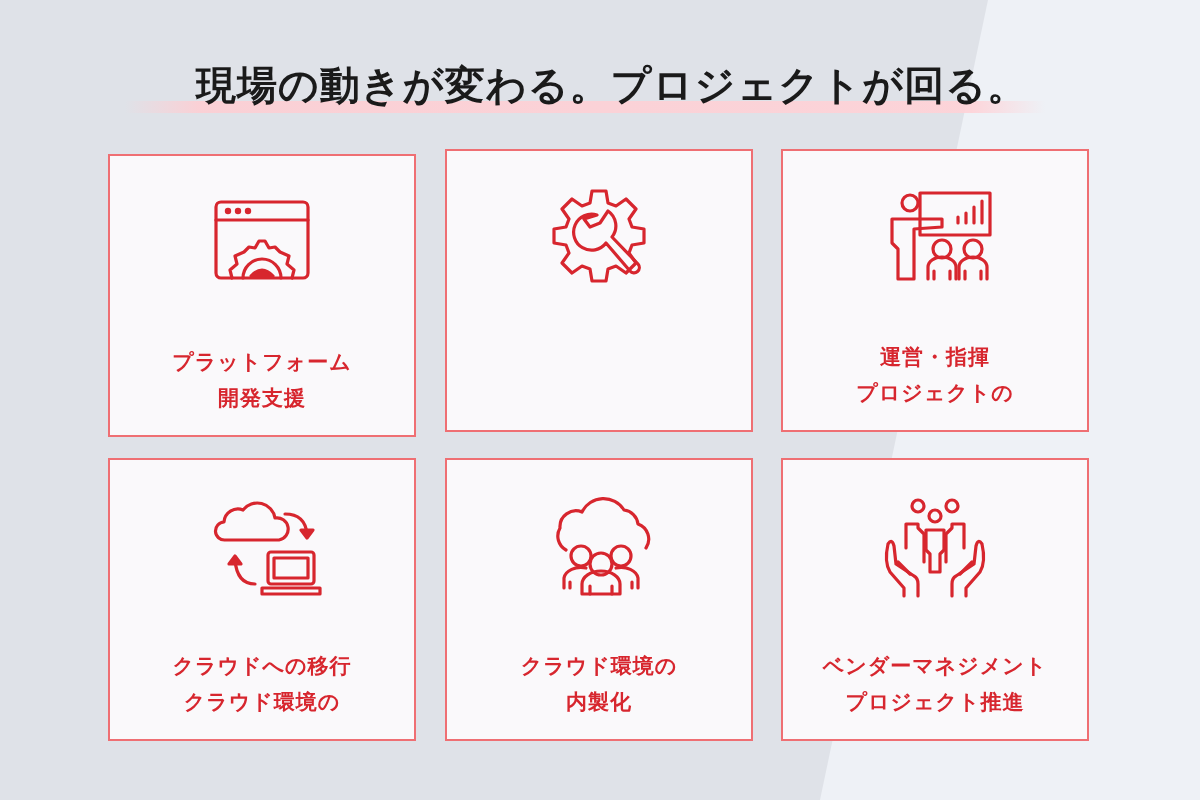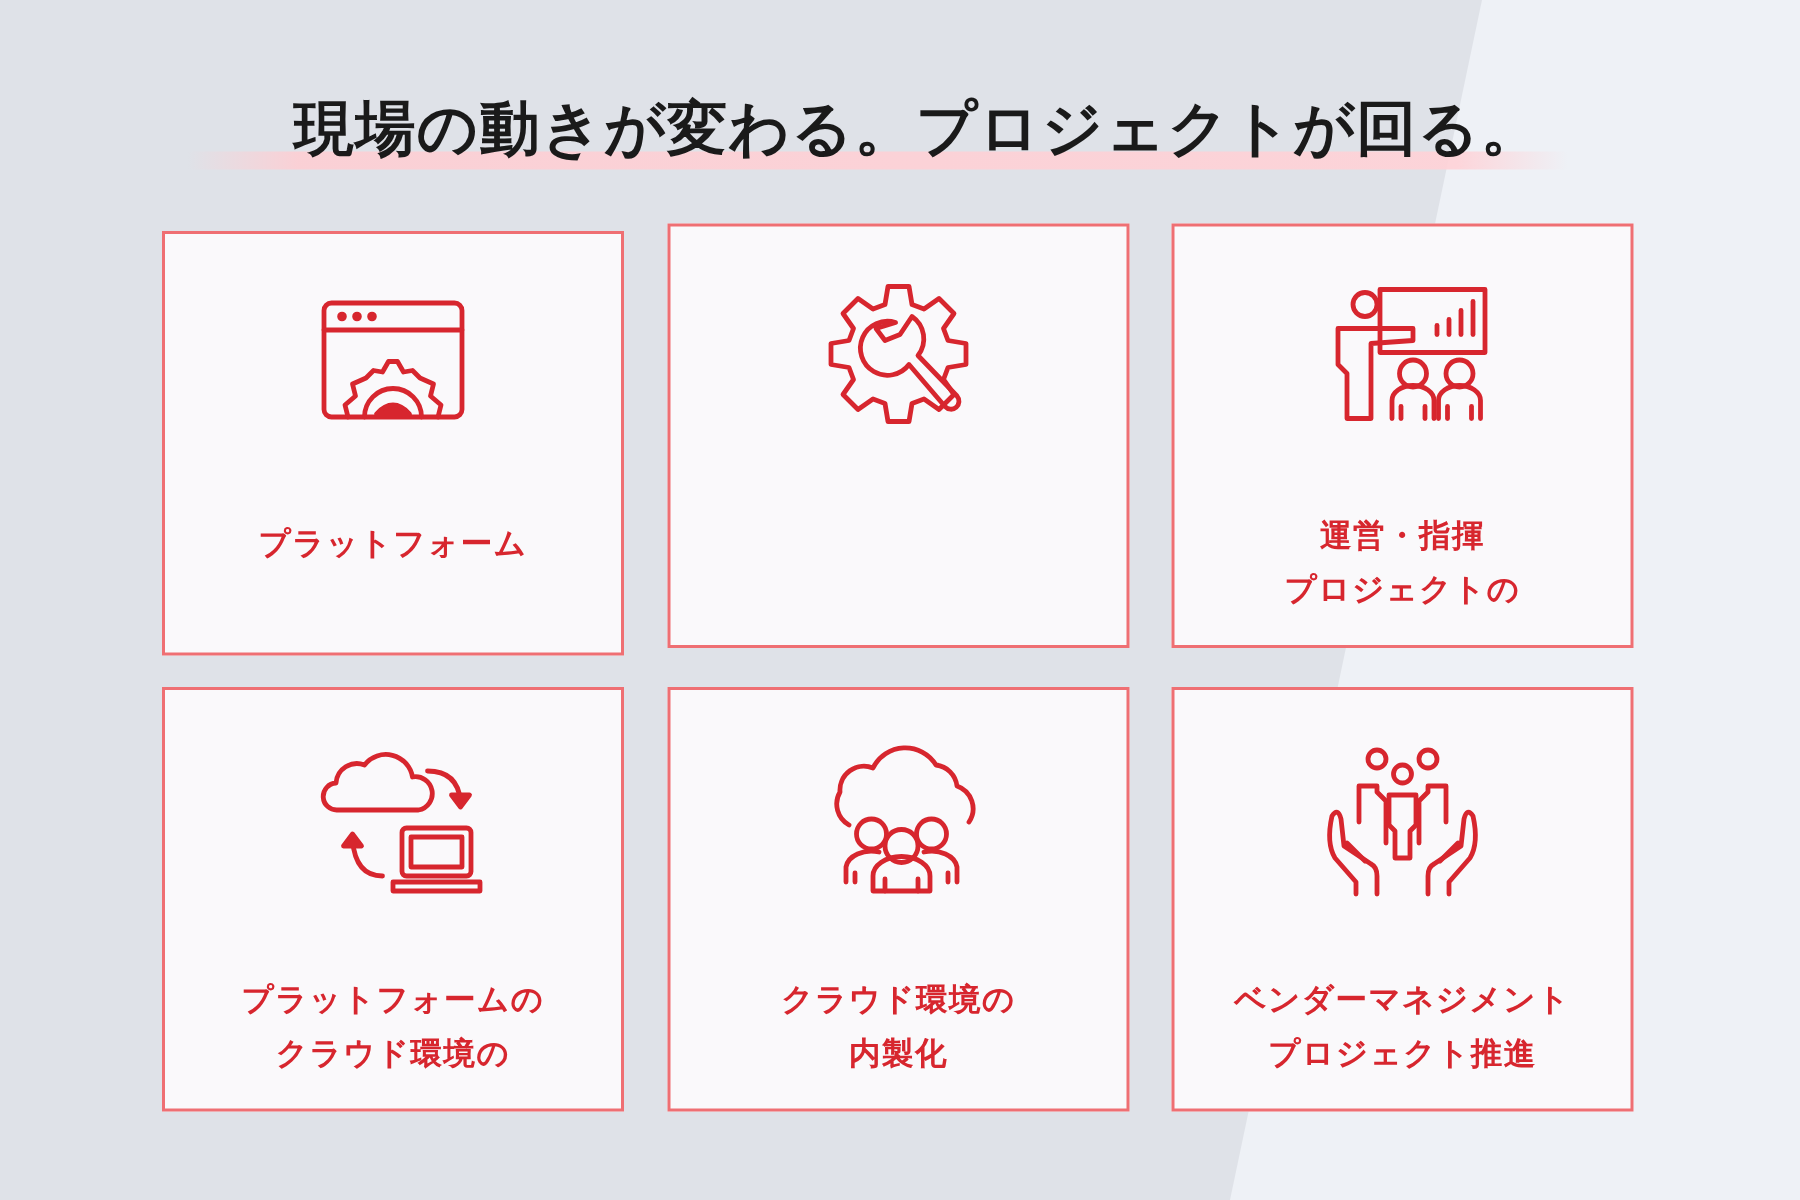--- a/index.html
+++ b/index.html
@@ -64,20 +64,21 @@
       <circle cx="31" cy="27" r="1.6" fill="#d7262e"></circle>
       <circle cx="41" cy="27" r="1.6" fill="#d7262e"></circle>
       <circle cx="51" cy="27" r="1.6" fill="#d7262e"></circle>
       <path d="M35 94 L33 86 L40 80 L38 72 L47 68 L52 63 L58 64 L62 57 L68 57 L72 64 L78 63 L83 68 L92 72 L90 80 L97 86 L95 94"></path>
       <path d="M46 94 A19 19 0 0 1 84 94"></path>
       <path d="M54 92 Q65 80 76 92 Z" fill="#d7262e"></path>
     </svg>
   </div>
   <div class="label">
     <span>プラットフォーム</span>
+    <span>開発支援</span>
   </div>
 </div>
 
 <div class="card" style="left:445px; top:149px;">
   <div class="icon">
     <svg viewBox="0 0 130 120" fill="none" stroke="#d7262e" stroke-width="3.2" stroke-linecap="round" stroke-linejoin="round">
       <path d="M58 12 L72 12 L74 24 L82 27 L92 20 L102 30 L95 40 L98 48 L110 50 L110 64 L98 66 L95 74 L102 84 L92 94 L82 87 L74 90 L72 102 L58 102 L56 90 L48 87 L38 94 L28 84 L35 74 L32 66 L20 64 L20 50 L32 48 L35 40 L28 30 L38 20 L48 27 L56 24 Z"></path>
       <path d="M63 36 A18 18 0 1 0 72 64 L96 92 A5 5 0 0 0 104 85 L78 58 A18 18 0 0 0 74 32 L66 44 L56 48 L50 40 Z"></path>
     </svg>
   </div>
@@ -116,21 +117,21 @@
       <path d="M88 26 Q108 26 110 46"></path>
       <path d="M104 42 L110 50 L116 42 Z" fill="#d7262e"></path>
       <path d="M58 96 Q40 96 38 72"></path>
       <path d="M32 76 L38 68 L44 76 Z" fill="#d7262e"></path>
       <rect x="71" y="64" width="46" height="32" rx="3"></rect>
       <rect x="77" y="70" width="34" height="20"></rect>
       <path d="M65 100 L123 100 L123 106 L65 106 Z"></path>
     </svg>
   </div>
   <div class="label">
-    <span>プラットフォームの</span>
+    <span>クラウドへの移行</span>
     <span>クラウド環境の</span>
   </div>
 </div>
 
 <div class="card" style="left:445px; top:458px;">
   <div class="icon">
     <svg viewBox="0 0 130 120" fill="none" stroke="#d7262e" stroke-width="3.2" stroke-linecap="round" stroke-linejoin="round">
       <path d="M32 62 A16 16 0 0 1 26 40 A16 16 0 0 1 48 24 A24 24 0 0 1 90 22 A16 16 0 0 1 104 36 A16 16 0 0 1 112 60"></path>
       <circle cx="47" cy="68" r="10"></circle>
       <path d="M30 100 L30 90 A17 12 0 0 1 52 80"></path>

